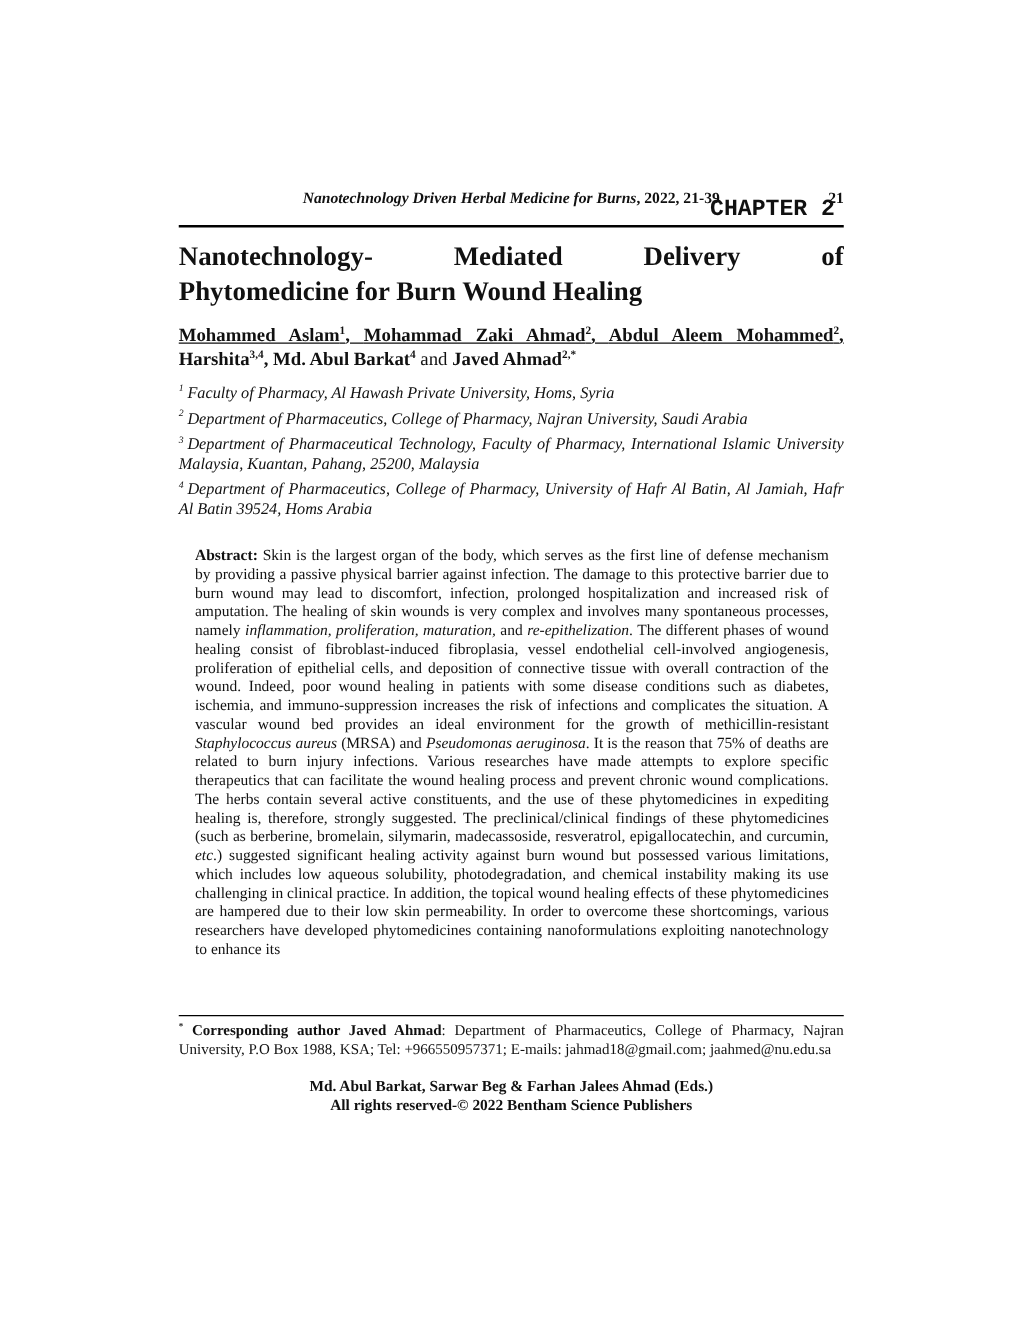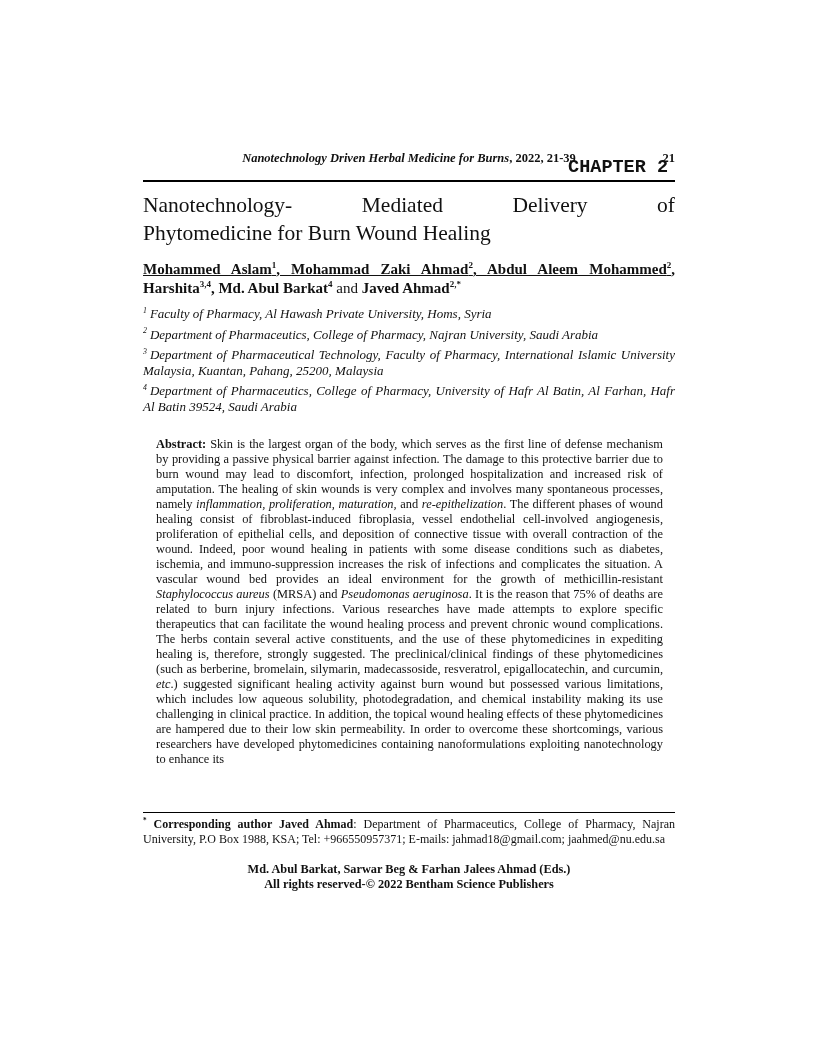--- a/index.html
+++ b/index.html
@@ -36,21 +36,21 @@
   .chapter-badge {
     display:inline-block;
     font-weight:bold; font-size:18.5px; line-height:25px;
     padding:0 7px;
     font-family:Liberation Mono, monospace;
   }
 
   
   .chapter-title {
     top:192px; left:143px; width:532px;
-    font-size:21.5px; line-height:27.5px; font-weight:normal;
+    font-size:21.5px; line-height:27.5px; font-weight:bold;
   }
   .title-line-1 { text-align:justify; text-align-last:justify; }
 
   
   .authors {
     top:260px; left:143px; width:532px;
     font-size:15px; line-height:18.5px;
   }
   .authors-line-1 { text-align:justify; text-align-last:justify;text-decoration:underline; }
 
@@ -109,21 +109,21 @@
   </div>
 
   <div class="abs affiliations">
 
       <p><sup>1</sup><span>Faculty of Pharmacy, Al Hawash Private University, Homs, Syria</span></p>
 
       <p><sup>2</sup><span>Department of Pharmaceutics, College of Pharmacy, Najran University, Saudi Arabia</span></p>
 
       <p><sup>3</sup><span>Department of Pharmaceutical Technology, Faculty of Pharmacy, International Islamic University Malaysia, Kuantan, Pahang, 25200, Malaysia</span></p>
 
-      <p><sup>4</sup><span>Department of Pharmaceutics, College of Pharmacy, University of Hafr Al Batin, Al Farhan, Hafr Al Batin 39524, Saudi Arabia</span></p>
+      <p><sup>4</sup><span>Department of Pharmaceutics, College of Pharmacy, University of Hafr Al Batin, Al Jamiah, Hafr Al Batin 39524, Homs Arabia</span></p>
     </div>
 
   <div class="abs abstract"><span class="b">Abstract:</span><span> Skin is the largest organ of the body, which serves as the first line of defense mechanism by providing a passive physical barrier against infection. The damage to this protective barrier due to burn wound may lead to discomfort, infection, prolonged hospitalization and increased risk of amputation. The healing of skin wounds is very complex and involves many spontaneous processes, namely </span><span class="i">inflammation, proliferation, maturation,</span><span> and </span><span class="i">re-epithelization</span><span>. The different phases of wound healing consist of fibroblast-induced fibroplasia, vessel endothelial cell-involved angiogenesis, proliferation of epithelial cells, and deposition of connective tissue with overall contraction of the wound. Indeed, poor wound healing in patients with some disease conditions such as diabetes, ischemia, and immuno-suppression increases the risk of infections and complicates the situation. A vascular wound bed provides an ideal environment for the growth of methicillin-resistant </span><span class="i">Staphylococcus aureus</span><span> (MRSA) and </span><span class="i">Pseudomonas aeruginosa</span><span>. It is the reason that 75% of deaths are related to burn injury infections. Various researches have made attempts to explore specific therapeutics that can facilitate the wound healing process and prevent chronic wound complications. The herbs contain several active constituents, and the use of these phytomedicines in expediting healing is, therefore, strongly suggested. The preclinical/clinical findings of these phytomedicines (such as berberine, bromelain, silymarin, madecassoside, resveratrol, epigallocatechin, and curcumin, </span><span class="i">etc</span><span>.) suggested significant healing activity against burn wound but possessed various limitations, which includes low aqueous solubility, photodegradation, and chemical instability making its use challenging in clinical practice. In addition, the topical wound healing effects of these phytomedicines are hampered due to their low skin permeability. In order to overcome these shortcomings, various researchers have developed phytomedicines containing nanoformulations exploiting nanotechnology to enhance its</span></div>
 
   <div class="abs footnote-rule"></div>
 
   <div class="abs footnote"><sup class="b">*</sup><span class="b"> Corresponding author Javed Ahmad</span><span>: Department of Pharmaceutics, College of Pharmacy, Najran University, P.O Box 1988, KSA; Tel: +966550957371; E-mails: jahmad18@gmail.com; jaahmed@nu.edu.sa</span></div>
 
   <div class="abs footer">
     <div>Md. Abul Barkat, Sarwar Beg &amp; Farhan Jalees Ahmad (Eds.)</div>

